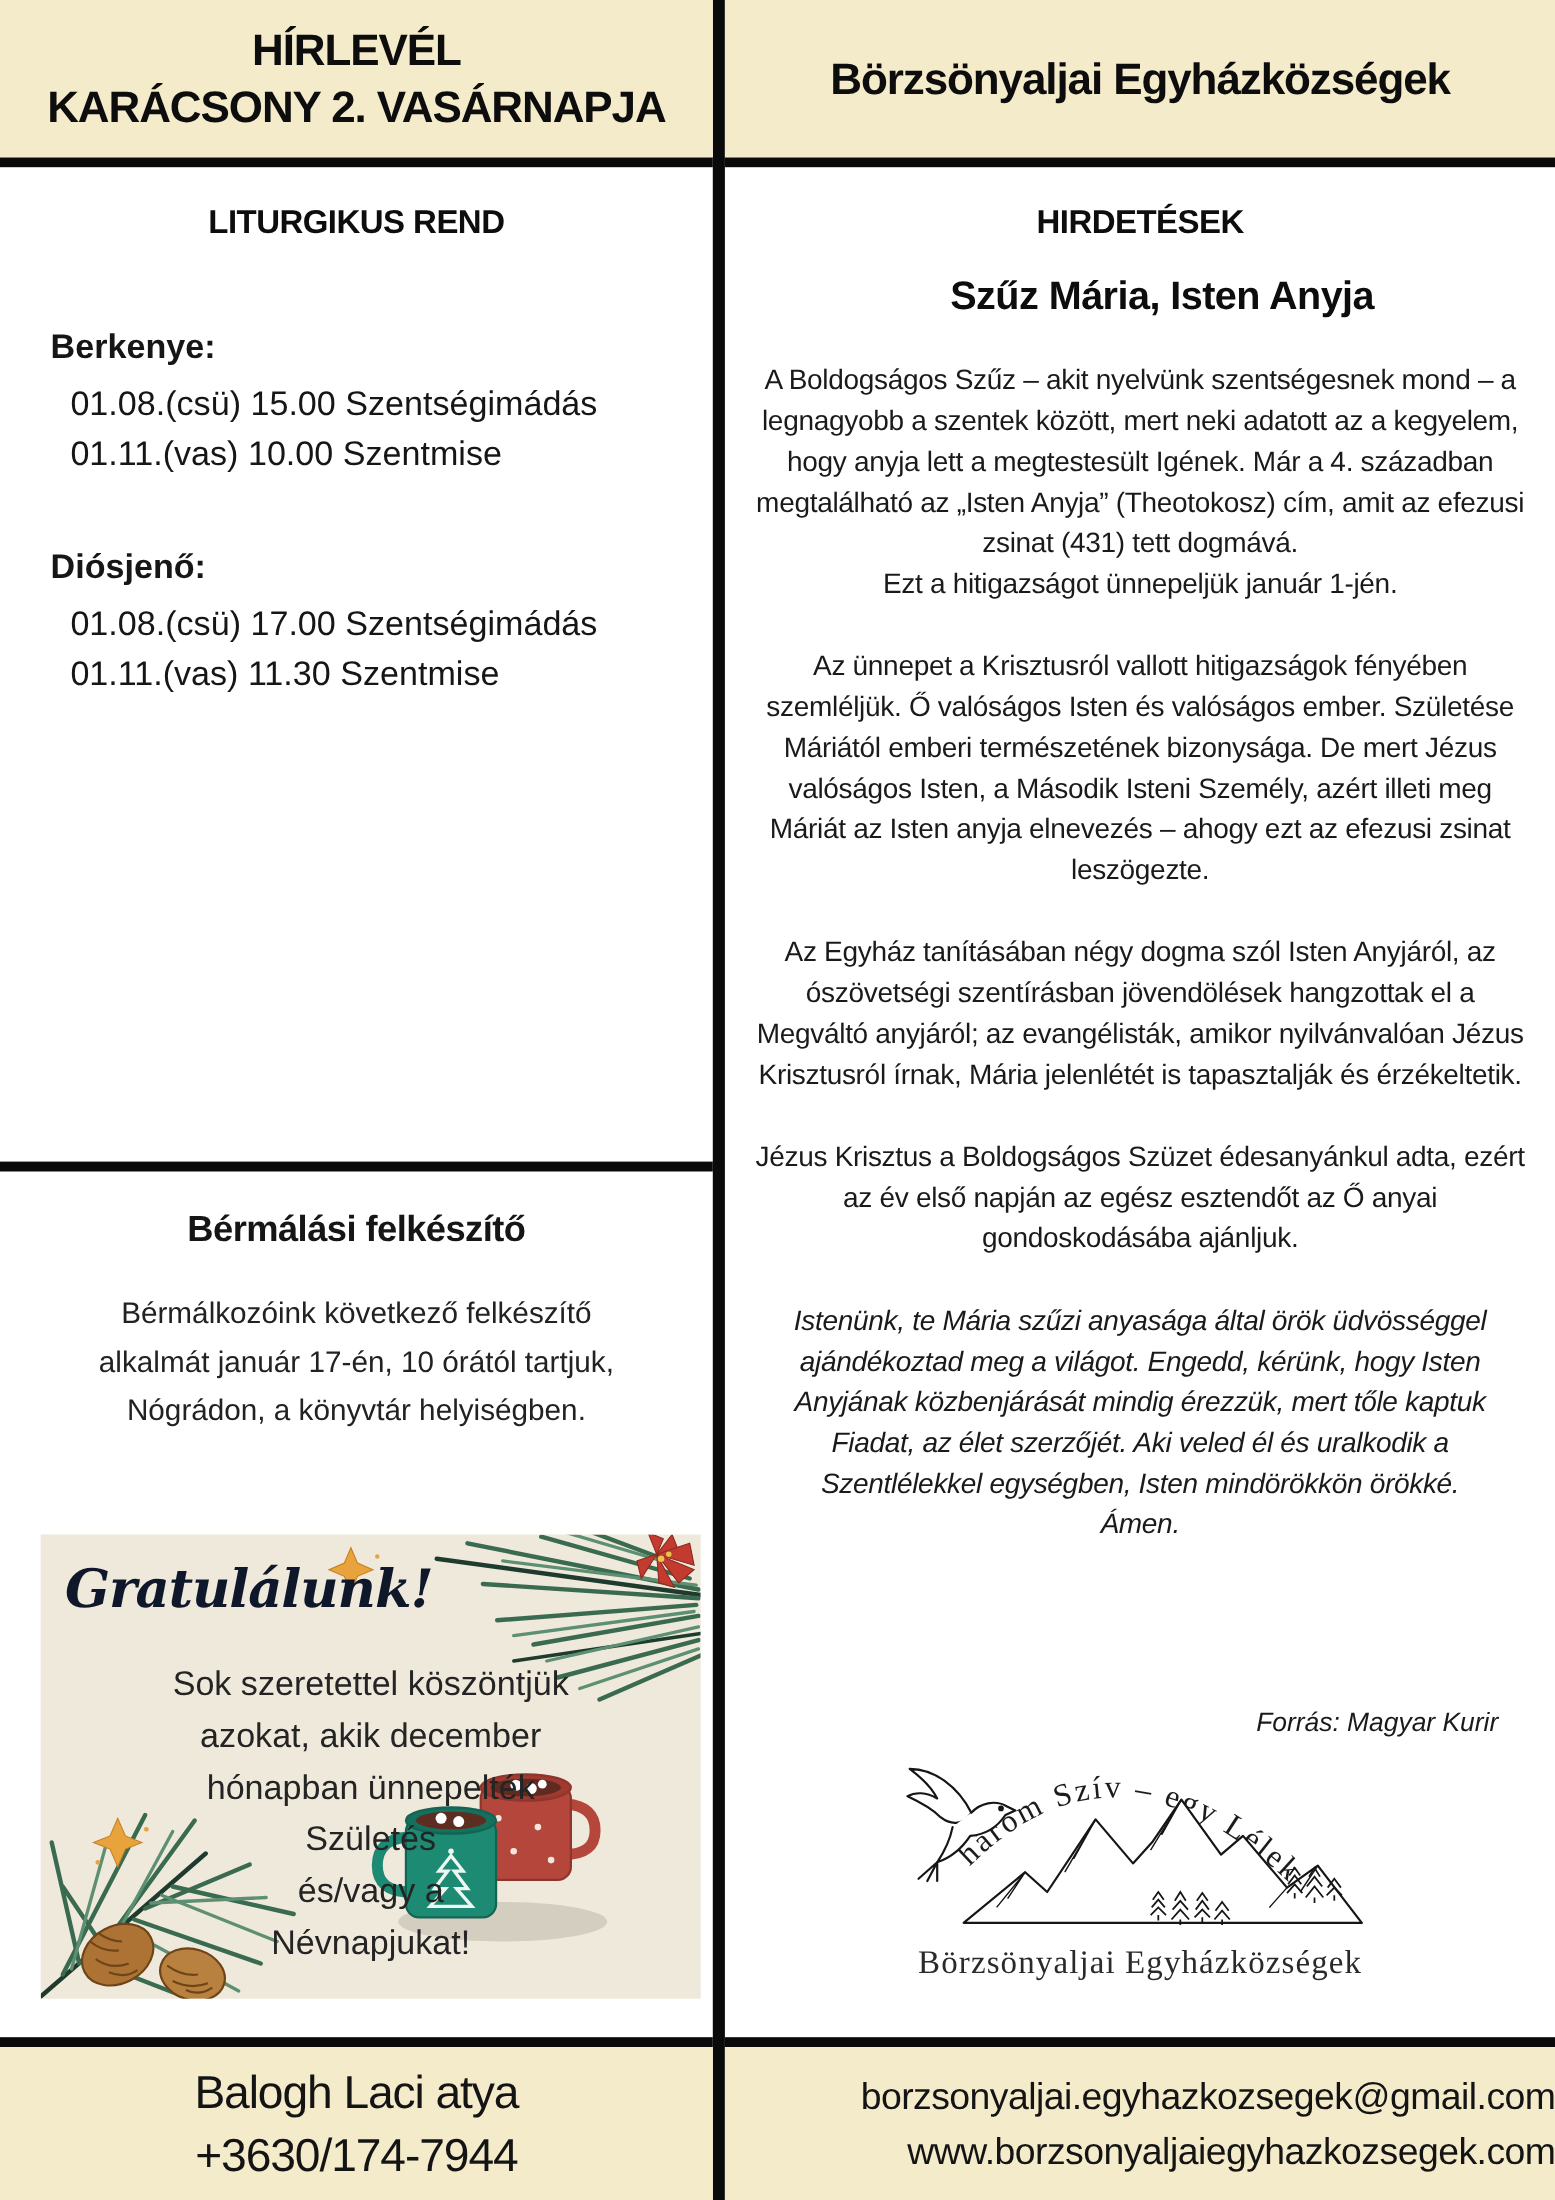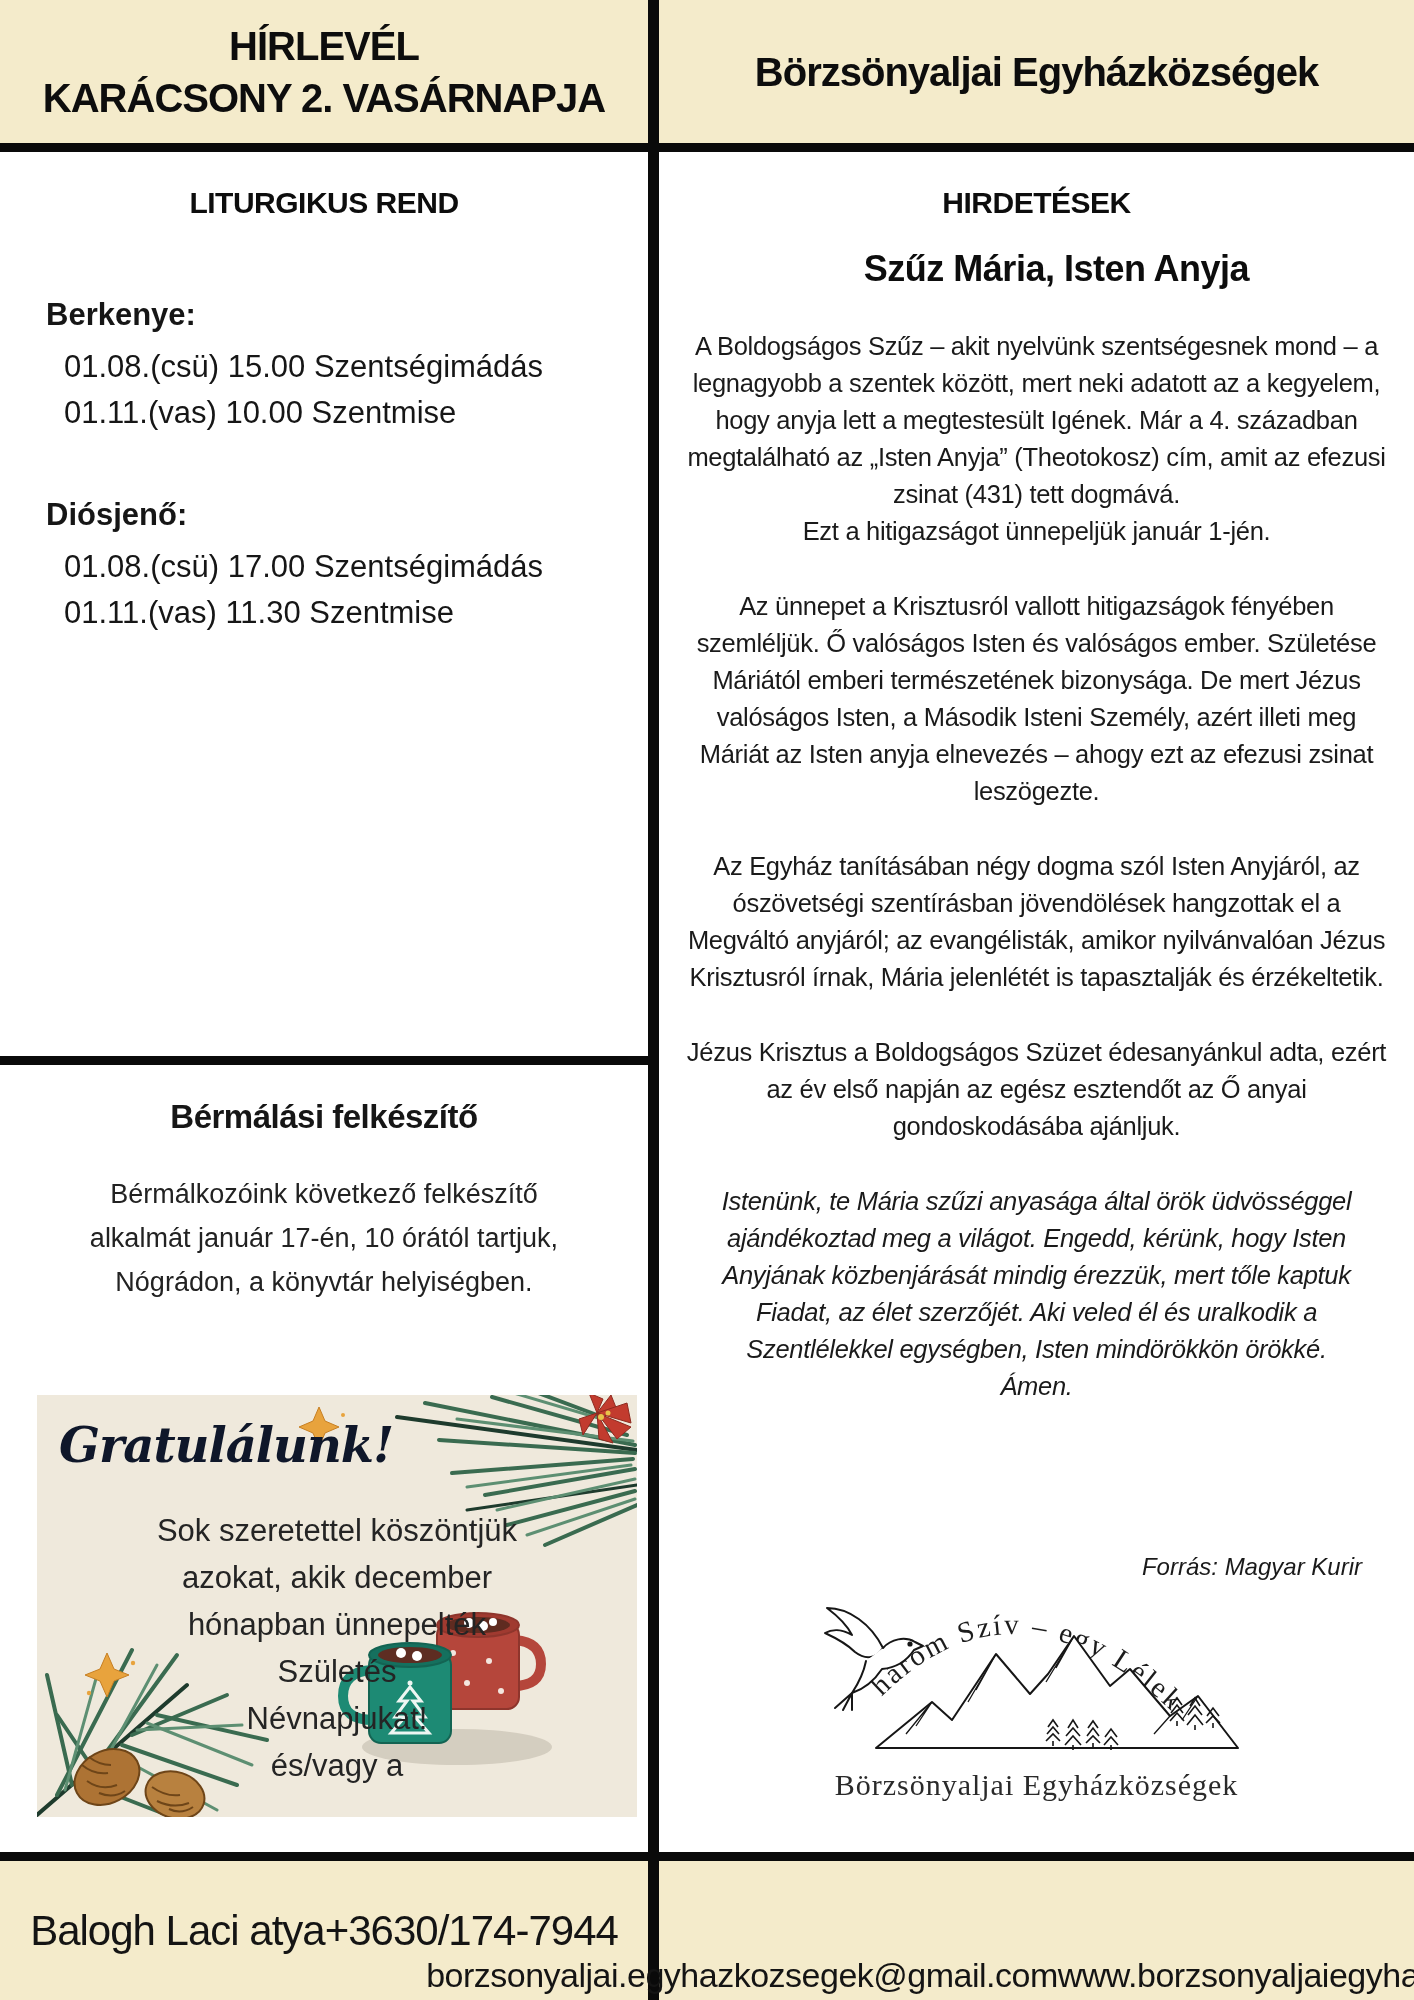--- a/index.html
+++ b/index.html
@@ -29,21 +29,21 @@
   .card-script{position:absolute;left:22px;top:22px;font-family:"DejaVu Serif",serif;font-style:italic;font-weight:700;font-size:48px;color:#0f172a;letter-spacing:-1px;}
   .card-lines{position:absolute;left:0;top:112px;width:100%;text-align:center;font-size:31px;line-height:47px;color:#242424;}
   
   .article{position:absolute;left:684px;top:328px;width:705px;text-align:center;font-size:25.5px;line-height:37px;letter-spacing:-.3px;color:#1a1a1a;}
   .article p{margin:0 0 38px 0;white-space:pre-line;}
   .article p.prayer{font-style:italic;}
   .source{position:absolute;right:52px;top:1553px;font-style:italic;font-size:24px;color:#1a1a1a;}
   .logo{position:absolute;left:821px;top:1578px;width:430px;height:200px;}
   .logo-caption{position:absolute;left:659px;top:1768px;width:755px;text-align:center;font-family:"Liberation Serif",serif;font-size:30px;letter-spacing:1px;color:#2a2a2a;}
   
-  .foot{position:absolute;top:1861px;height:139px;background:#f4ebcb;display:flex;flex-direction:row;justify-content:center;align-items:center;}
+  .foot{position:absolute;top:1861px;height:139px;background:#f4ebcb;display:flex;flex-direction:column;justify-content:center;align-items:center;}
   .foot-left{left:0;width:648px;font-size:42px;line-height:58px;letter-spacing:-1px;color:#141414;}
   .foot-right{left:659px;width:755px;font-size:34px;line-height:50px;letter-spacing:-.5px;color:#141414;align-items:flex-end;}
 </style>
 </head>
 <body>
 
 <div class="v-divider"></div>
 <div class="h-line" style="left:0;top:143px;width:648px;"></div>
 <div class="h-line" style="left:659px;top:143px;width:755px;"></div>
 <div class="h-line" style="left:0;top:1056px;width:648px;"></div>
@@ -195,22 +195,22 @@
         <circle cx="373" cy="288" r="2.5" fill="#eef6f2"></circle>
       </g>
     </g>
   </svg>
   <div class="card-script">Gratulálunk!</div>
   <div class="card-lines">
     <div>Sok szeretettel köszöntjük</div>
     <div>azokat, akik december</div>
     <div>hónapban ünnepelték</div>
     <div>Születés</div>
+    <div>és/vagy a</div>
     <div>Névnapjukat!</div>
-    <div>és/vagy a</div>
   </div>
 </div>
 
 <div class="section-title" style="left:659px;top:186px;width:755px;">HIRDETÉSEK</div>
 <div class="section-title" style="left:659px;top:248px;width:755px;font-size:36px;padding-left:20px;">Szűz Mária, Isten Anyja</div>
 
 <div class="article">
   <p>A Boldogságos Szűz – akit nyelvünk szentségesnek mond – a legnagyobb a szentek között, mert neki adatott az a kegyelem, hogy anyja lett a megtestesült Igének. Már a 4. században megtalálható az „Isten Anyja” (Theotokosz) cím, amit az efezusi zsinat (431) tett dogmává.
 Ezt a hitigazságot ünnepeljük január 1-jén.</p>
   <p>Az ünnepet a Krisztusról vallott hitigazságok fényében szemléljük. Ő valóságos Isten és valóságos ember. Születése Máriától emberi természetének bizonysága. De mert Jézus valóságos Isten, a Második Isteni Személy, azért illeti meg Máriát az Isten anyja elnevezés – ahogy ezt az efezusi zsinat leszögezte.</p>

